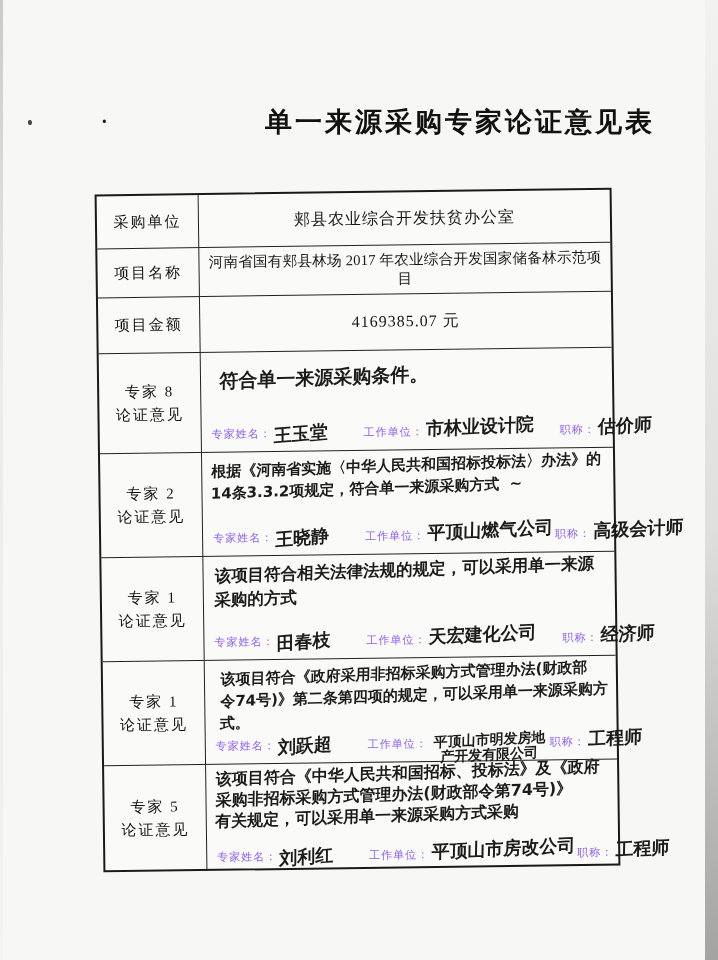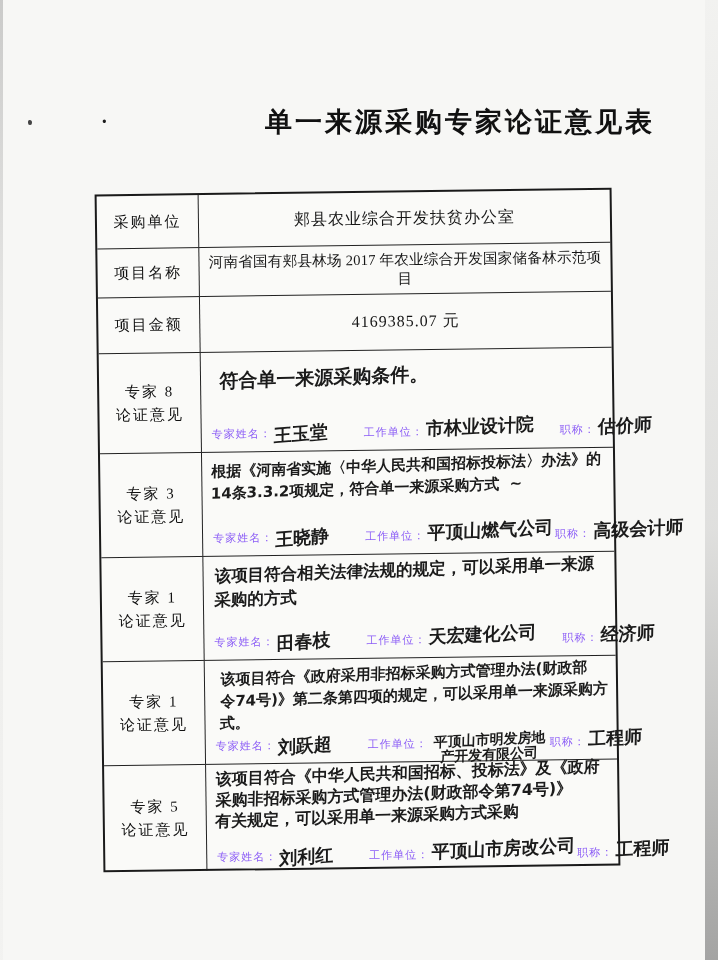--- a/index.html
+++ b/index.html
@@ -116,21 +116,21 @@
           <span class="sig-label ml">工作单位：</span>
           <span class="hw sig-val sig-unit">市林业设计院</span>
           <span class="sig-label ml">职称：</span>
           <span class="hw sig-val sig-title">估价师</span>
         </div>
       </div>
     </div>
 
     <div class="row" style="height:104px">
       <div class="cell label">
-        <span>专家 3</span>
+        <span>专家 2</span>
         <span>论证意见</span>
       </div>
       <div class="cell content">
         <div class="hw opinion" style="font-size:15px;line-height:22px;padding-left:8px;">根据《河南省实施〈中华人民共和国招标投标法〉办法》的
 14条3.3.2项规定，符合单一来源采购方式  ~</div>
         <div class="sigline">
           <span class="sig-label">专家姓名：</span>
           <span class="hw sig-val sig-name">王晓静</span>
           <span class="sig-label ml">工作单位：</span>
           <span class="hw sig-val sig-unit">平顶山燃气公司</span>

